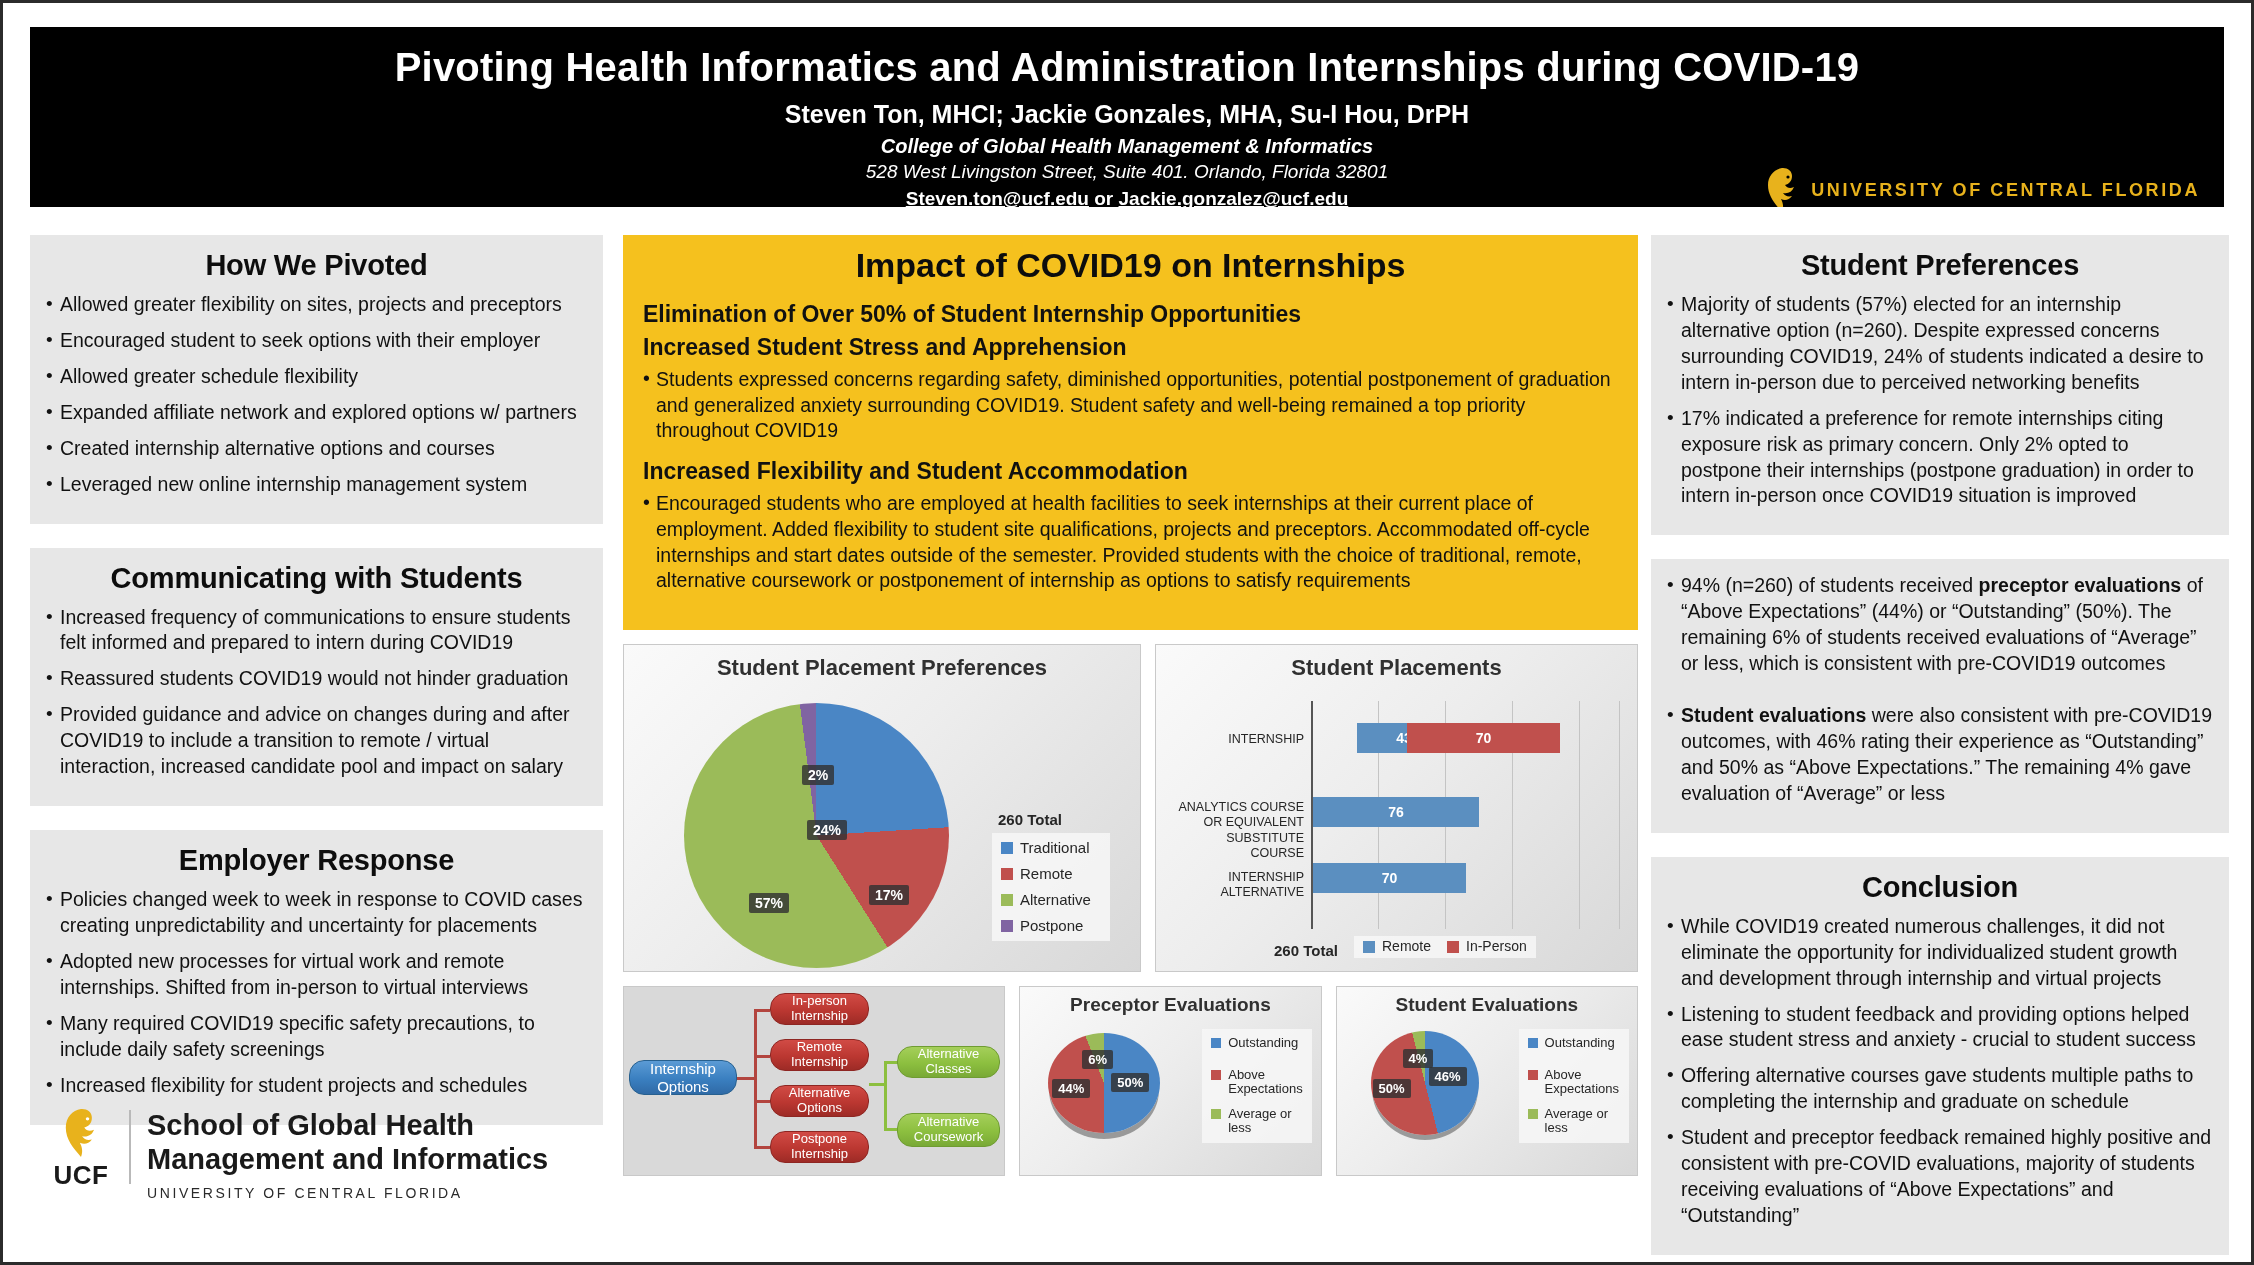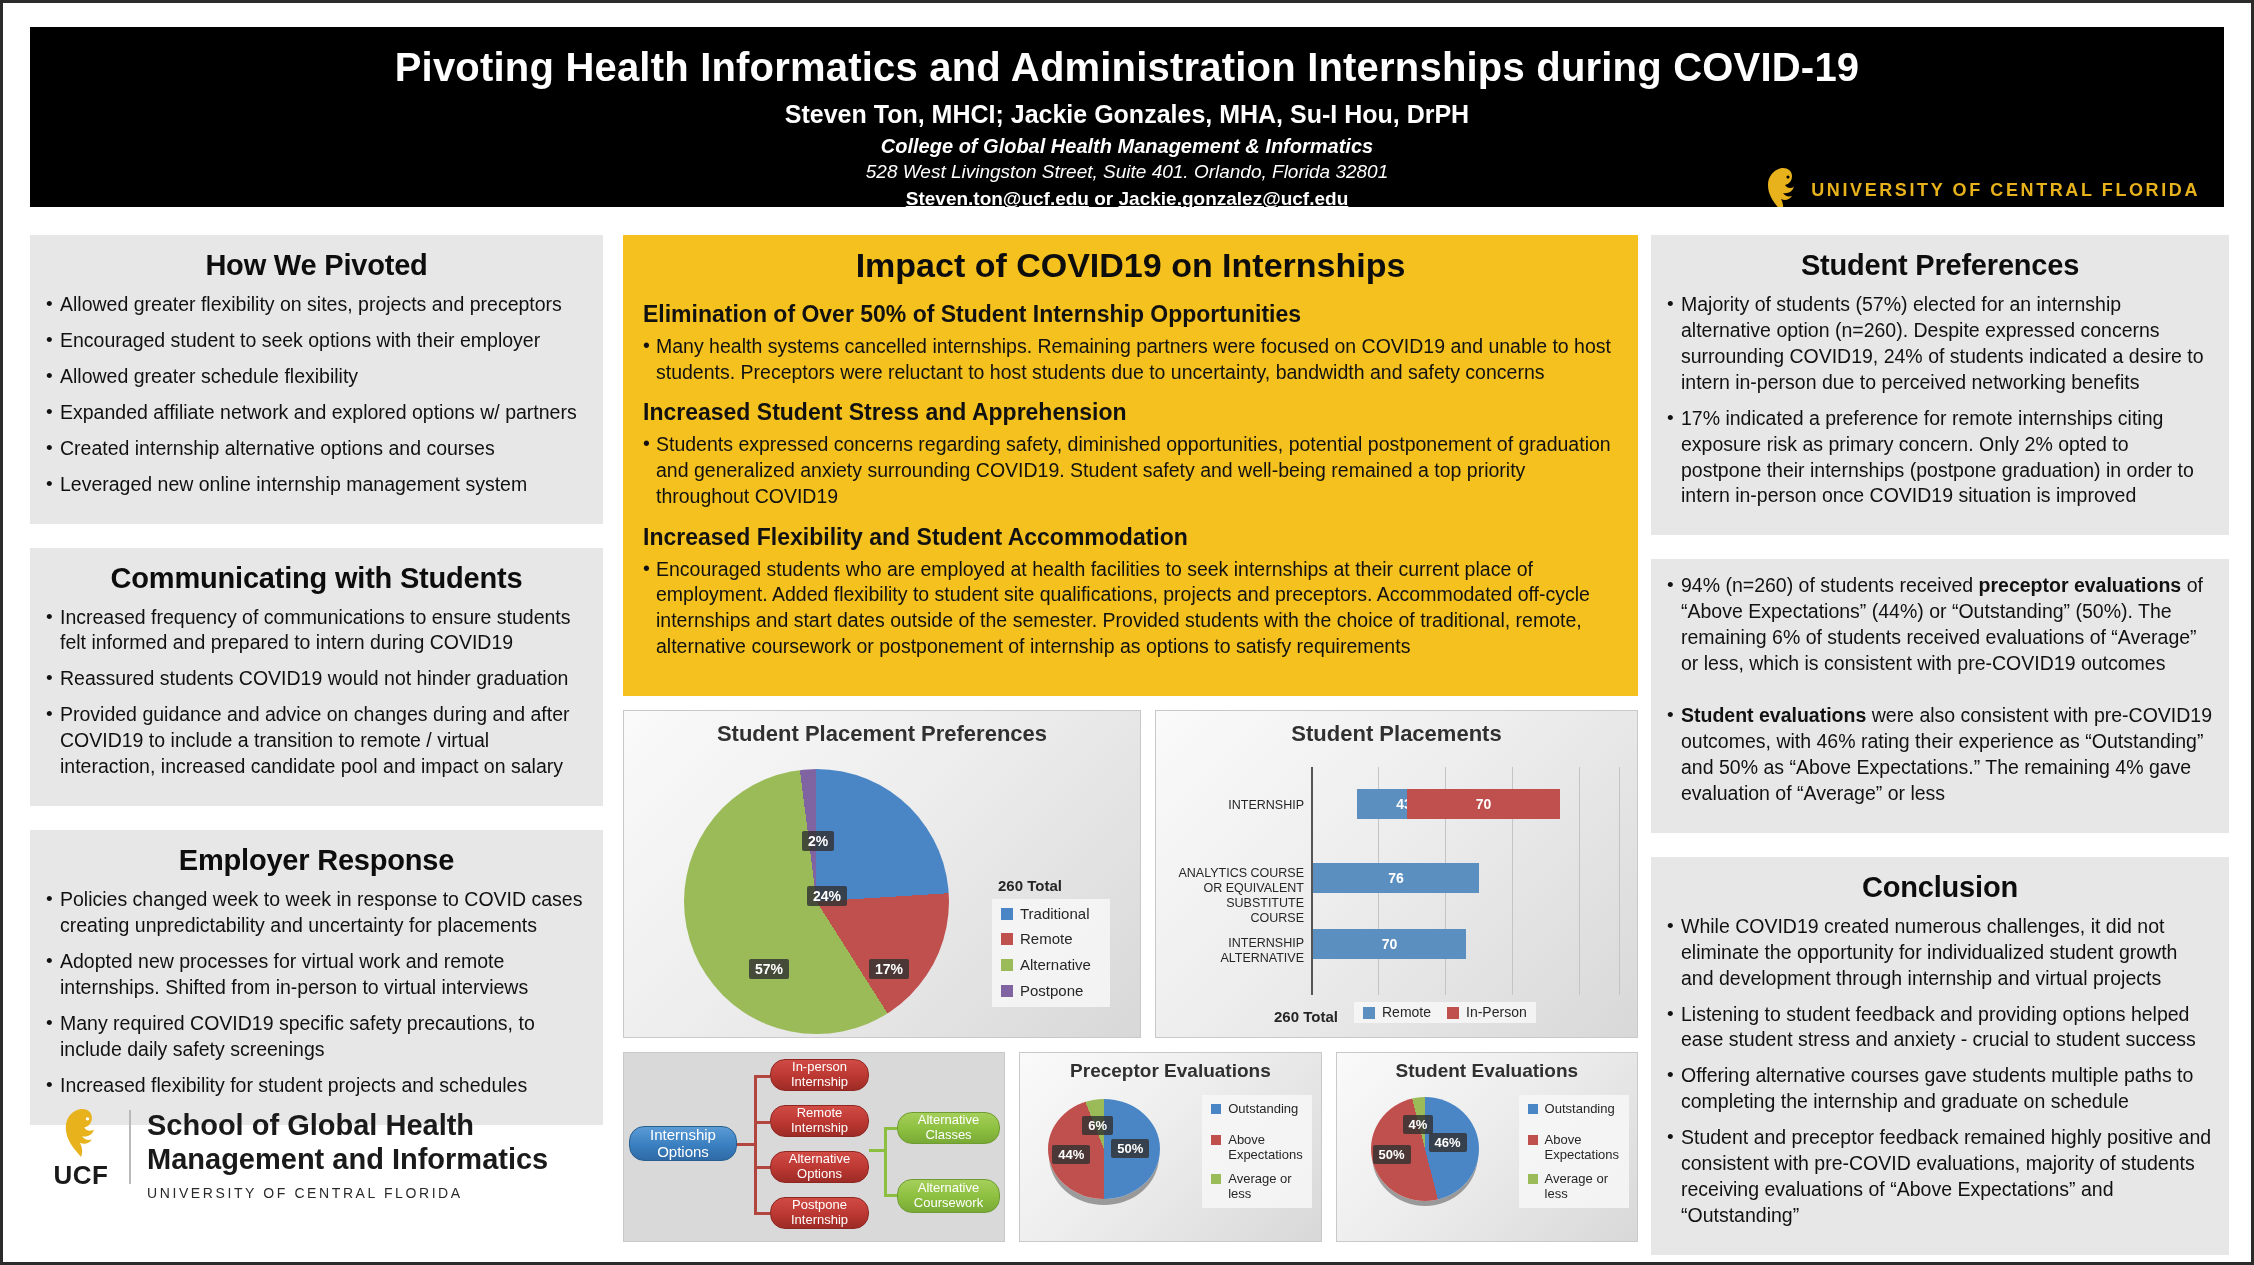--- a/index.html
+++ b/index.html
@@ -295,21 +295,20 @@
       </ul>
     </div>
   </div>
 
   <div class="col-mid">
 
     <div class="impact">
       <h2>Impact of COVID19 on Internships</h2>
 
       <h3>Elimination of Over 50% of Student Internship Opportunities</h3>
-      <div class="para">Many health systems cancelled internships.  Remaining partners were focused on COVID19 and unable to host students. Preceptors were reluctant to host students due to uncertainty, bandwidth and safety concerns</div>
 
       <h3>Increased Student Stress and Apprehension</h3>
       <div class="para">Students expressed concerns regarding safety, diminished opportunities, potential postponement of graduation and generalized anxiety surrounding COVID19.  Student safety and well-being remained a top priority throughout COVID19</div>
 
       <h3>Increased Flexibility and Student Accommodation</h3>
       <div class="para">Encouraged students who are employed at health facilities to seek internships at their current place of employment.  Added flexibility to student site qualifications, projects and preceptors.  Accommodated off-cycle internships and start dates outside of the semester.  Provided students with the choice of traditional, remote, alternative coursework or postponement of internship as options to satisfy requirements</div>
     </div>
 
     <div class="chart-row">
 
@@ -318,21 +317,21 @@
         <div class="pie-wrap" style="position:absolute;left:0;top:0;width:100%;height:100%;">
 
           <div class="pie" style="left:60px;top:58px;width:265px;height:265px;
                background: conic-gradient(
                   #4a86c5 0deg 86.4deg,
                   #c0504d 86.4deg 147.6deg,
                   #9bbb59 147.6deg 352.8deg,
                   #8064a2 352.8deg 360deg);"></div>
 
           <div class="pielabel" style="left:183px;top:175px;">24%</div>
-          <div class="pielabel" style="left:245px;top:248px;">17%</div>
+          <div class="pielabel" style="left:245px;top:240px;">17%</div>
           <div class="pielabel" style="left:125px;top:248px;">57%</div>
           <div class="pielabel" style="left:178px;top:120px;">2%</div>
 
           <div class="total-label" style="left:374px;top:166px;">260 Total</div>
 
           <div class="legend-box" style="left:368px;top:188px;width:118px;">
             <div class="legend-item">
               <span class="swatch" style="background:#4a86c5"></span>
               <span>Traditional</span>
             </div>

